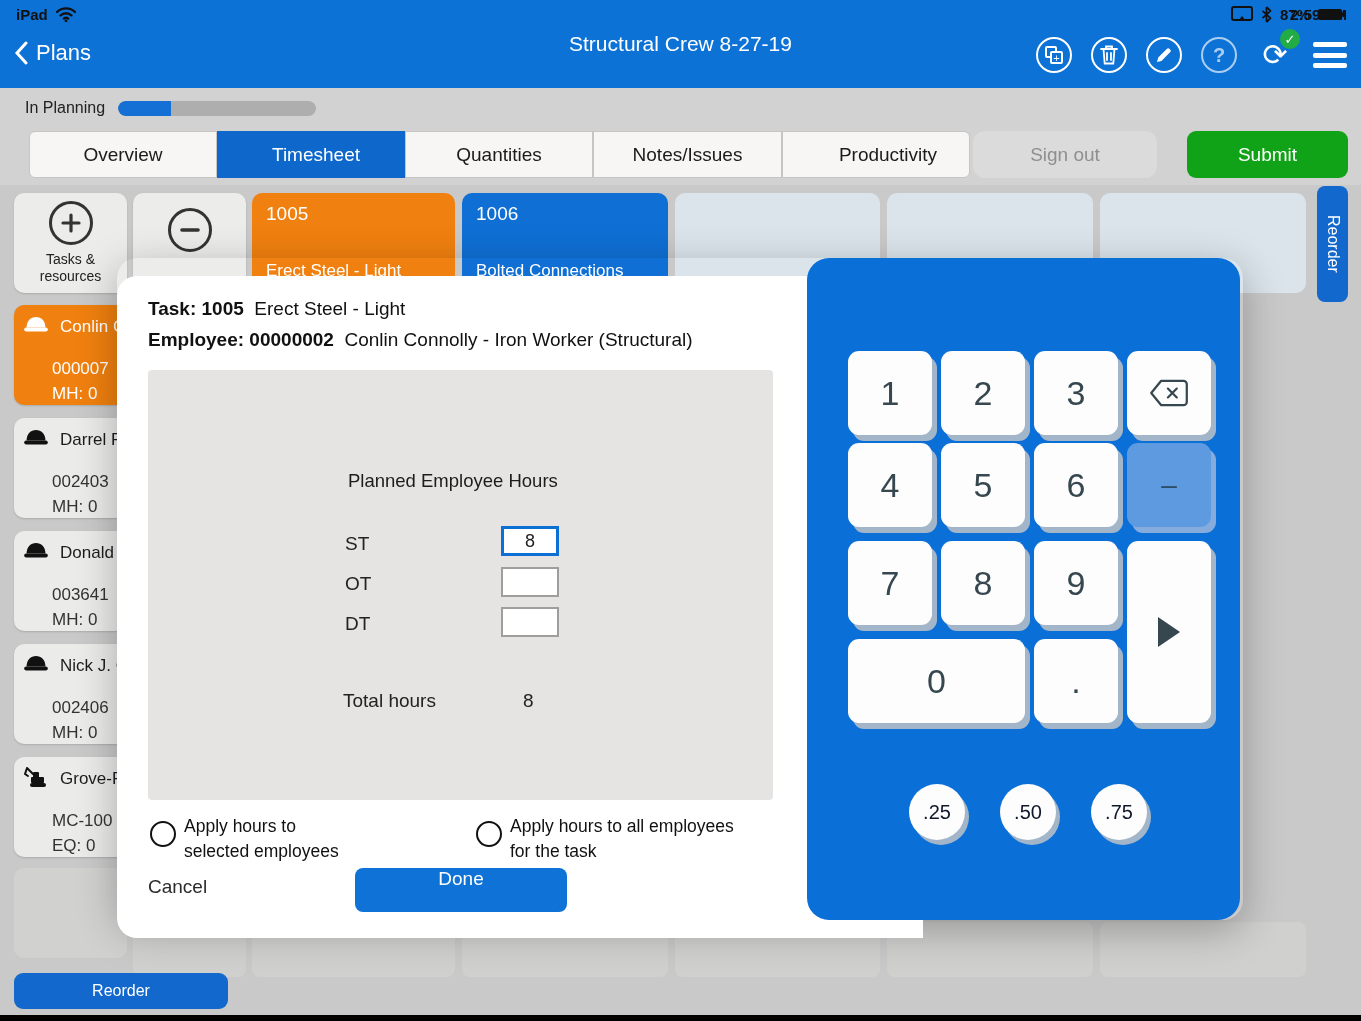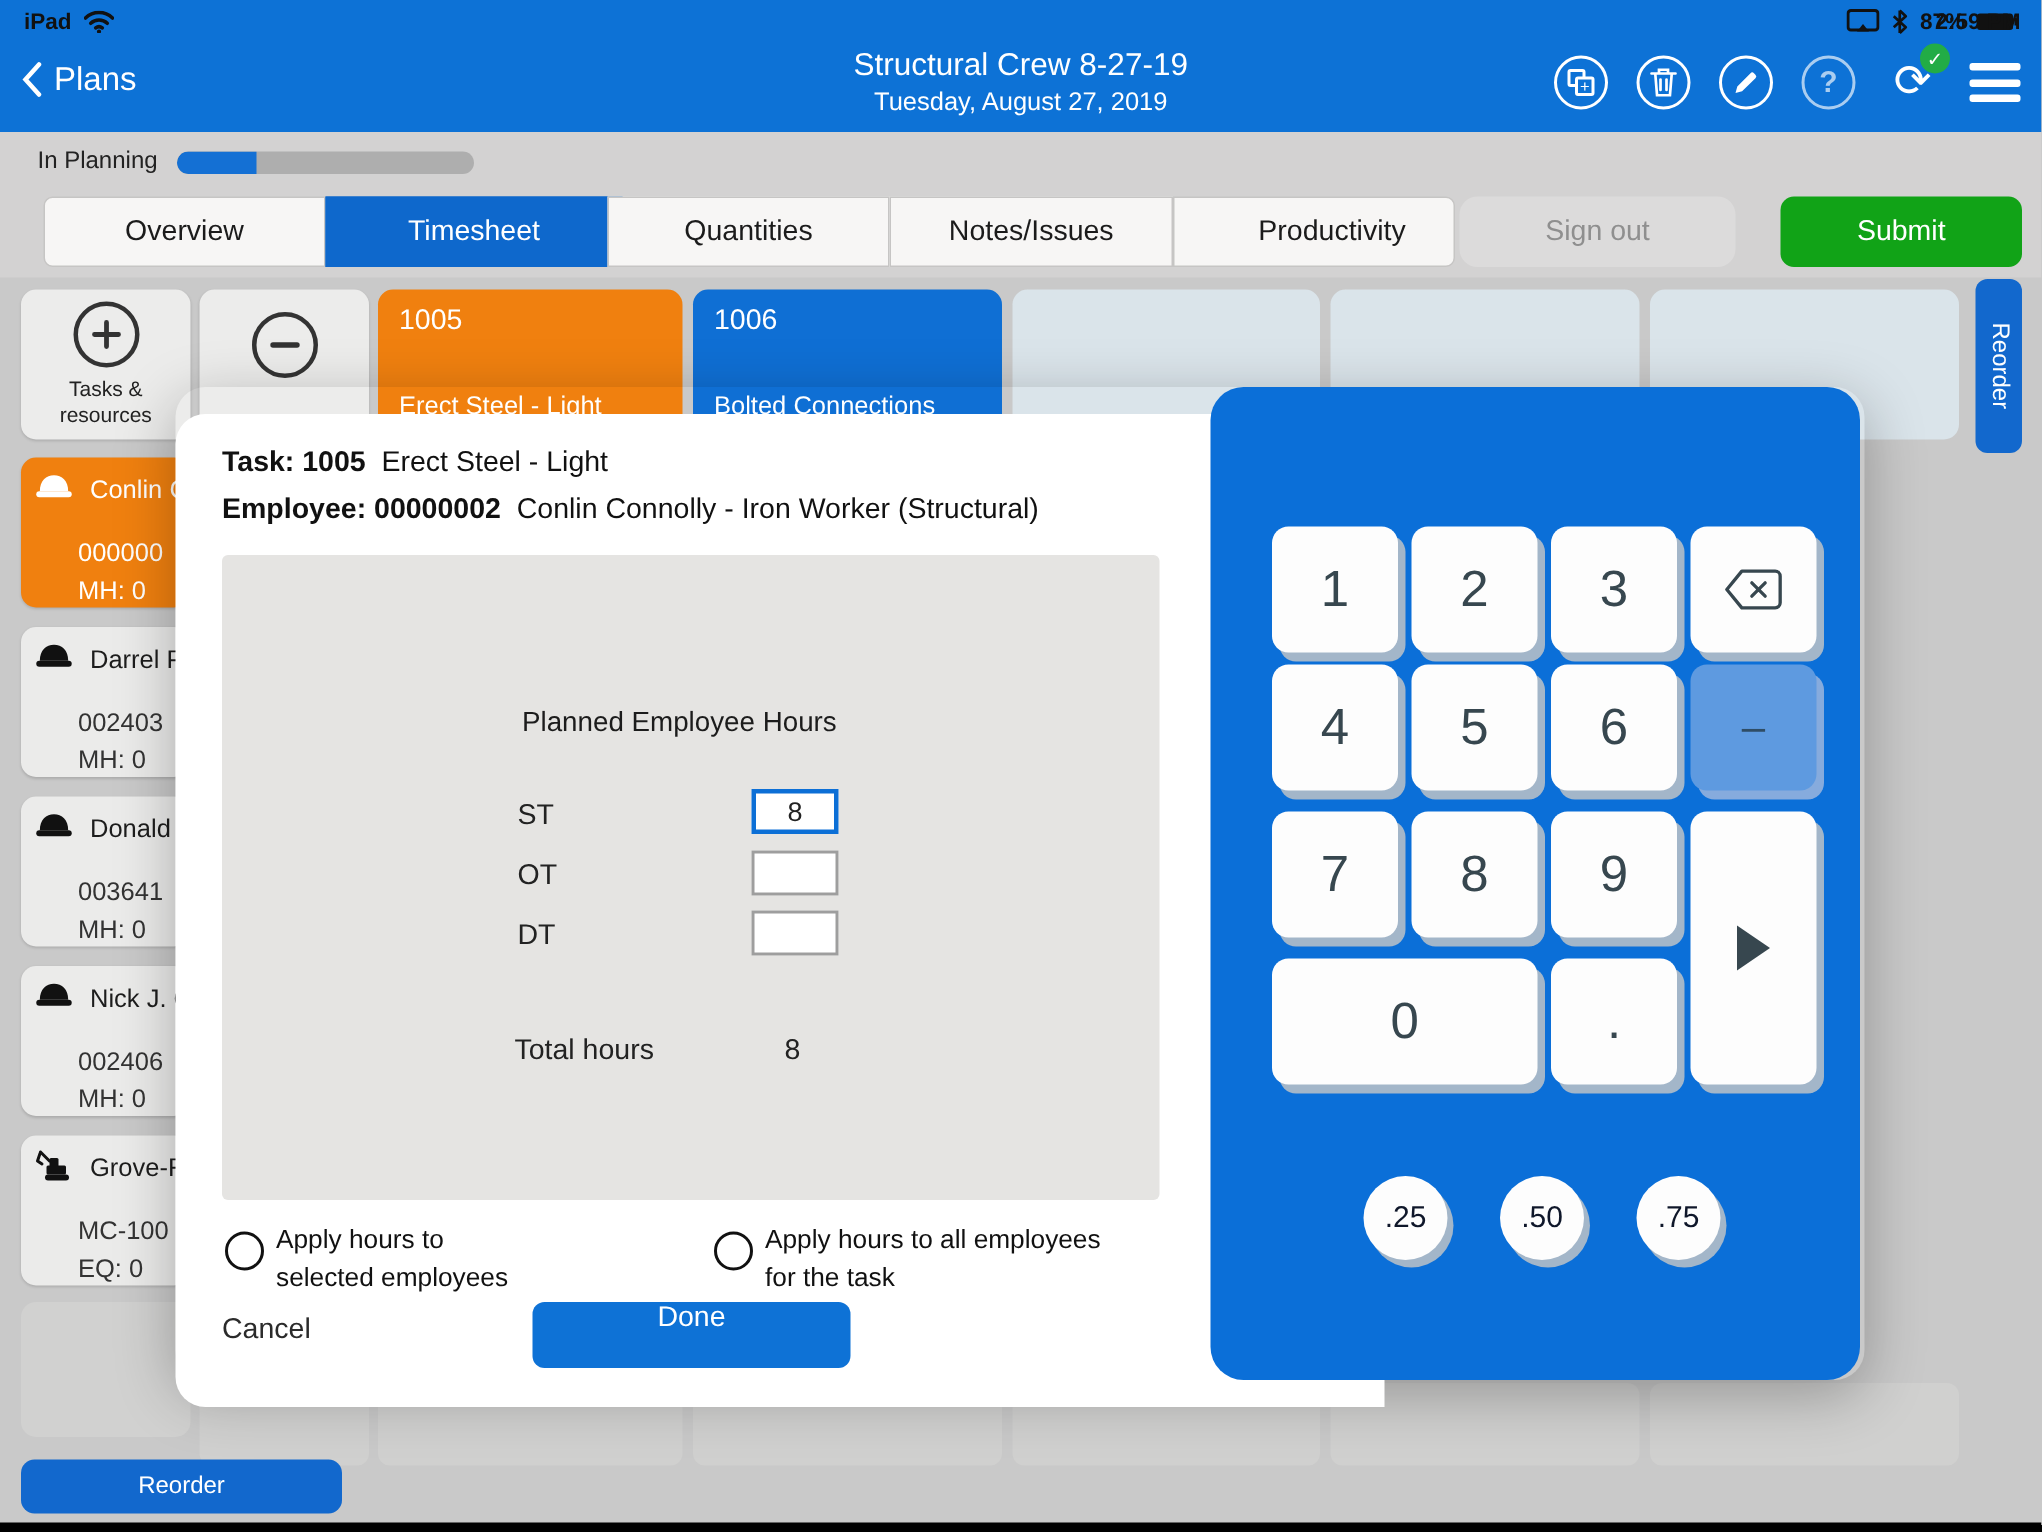--- a/index.html
+++ b/index.html
@@ -139,21 +139,20 @@
 
 <div class="abs navbar">
   <div class="back">
     <svg width="14" height="24" viewBox="0 0 14 24">
       <path d="M12 2 L3 12 L12 22" stroke="#fff" stroke-width="3" fill="none" stroke-linecap="round"></path>
     </svg>
     <span>Plans</span>
   </div>
   <div class="navtitle">
     <div class="t1">Structural Crew 8-27-19</div>
-    <div class="t2">Tuesday, August 27, 2019</div>
   </div>
   <div class="navicons">
     <div class="cicon">
       <span style="position:relative;width:18px;height:18px;">
         <span style="position:absolute;left:0;top:0;width:12px;height:12px;border:2px solid #fff;border-radius:2px;"></span>
         <span style="position:absolute;left:5px;top:5px;width:13px;height:13px;border:2px solid #fff;border-radius:2px;background:#0d72d6;color:#fff;font-size:11px;line-height:11px;text-align:center;">+</span>
       </span>
     </div>
     <div class="cicon">
       <svg width="18" height="20" viewBox="0 0 18 20">
@@ -239,21 +238,21 @@
 </div>
 
 <div class="abs emp sel" style="top:305px;">
   <span class="eicon">
     <svg width="26" height="22" viewBox="0 0 22 18">
         <path d="M3 12 C3 6 6.6 3 11 3 C15.4 3 19 6 19 12 Z" fill="#fff"></path>
         <rect x="1" y="12" width="20" height="3.4" rx="1.7" fill="#fff"></rect>
       </svg>
   </span>
   <span class="ename">Conlin C</span>
-  <span class="eid">000000</span>
+  <span class="eid">000007</span>
   <span class="emh">MH: 0</span>
 </div>
 <div class="abs emp" style="top:418px;">
   <span class="eicon">
     <svg width="26" height="22" viewBox="0 0 22 18">
         <path d="M3 12 C3 6 6.6 3 11 3 C15.4 3 19 6 19 12 Z" fill="#111"></path>
         <rect x="1" y="12" width="20" height="3.4" rx="1.7" fill="#111"></rect>
       </svg>
   </span>
   <span class="ename">Darrel P.</span>

